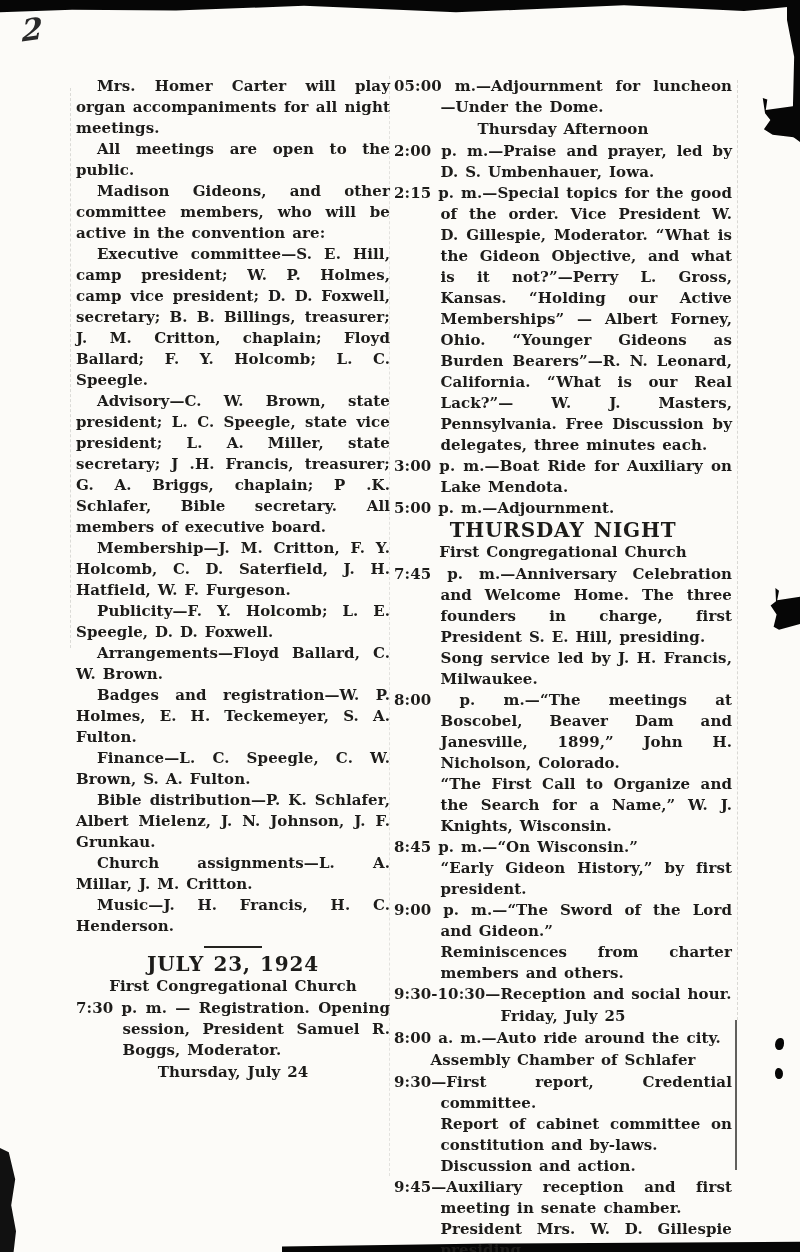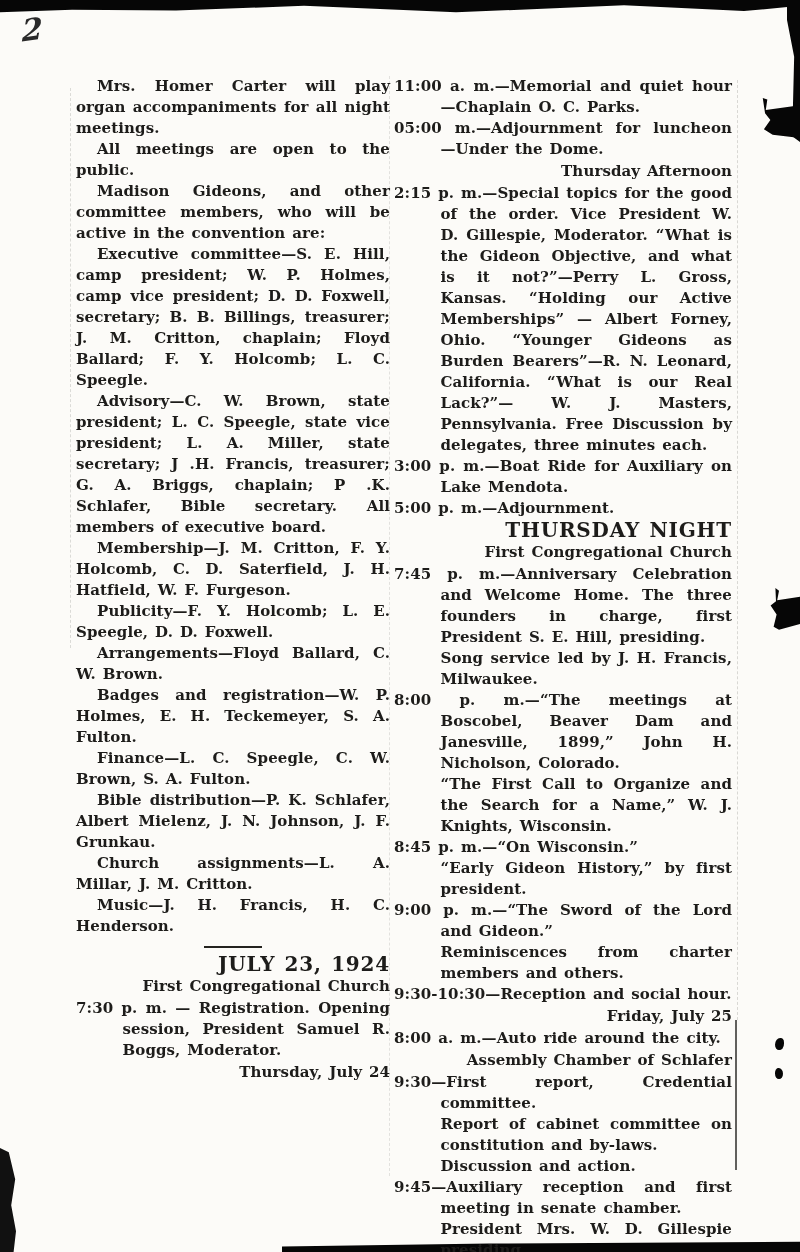--- a/index.html
+++ b/index.html
@@ -11,21 +11,21 @@
   }
   
   .col{position:absolute;top:76px;text-align:justify;
        font-size:15px;line-height:21px;letter-spacing:.1px;word-spacing:1.6px;}
   .col p{margin:0;font-weight:bold;}
   #left-col{left:76px;width:314px;}
   #right-col{left:394px;width:338px;}
   p.p{text-indent:1.4em;}
   p.item{padding-left:3.1em;text-indent:-3.1em;}
   p.sub{padding-left:3.1em;text-indent:0;}
-  p.h{text-align:right;font-weight:bold;text-indent:0;padding:0;margin:1px 0;}
+  p.h{text-align:center;font-weight:bold;text-indent:0;padding:0;margin:1px 0;}
   p.h.lg{font-size:20px;letter-spacing:.8px;}
   .bold{font-weight:bold;}
   .rule{width:58px;height:2px;background:#24231f;margin:9px auto 6px auto;}
   
   .hand-mark{
     position:absolute;left:22px;top:12px;
     font-size:30px;font-style:italic;font-weight:bold;color:#2a2a2a;
     transform:rotate(-8deg) skewX(-8deg);
   }
   
@@ -87,23 +87,23 @@
       <p class="p">Bible distribution—P. K. Schlafer, Albert Mielenz, J. N. Johnson, J. F. Grunkau.</p>
       <p class="p">Church assignments—L. A. Millar, J. M. Critton.</p>
       <p class="p">Music—J. H. Francis, H. C. Henderson.</p>
       <div class="rule"></div>
       <p class="h lg">JULY 23, 1924</p>
       <p class="h">First Congregational Church</p>
       <p class="item">7:30 p. m. — Registration. Opening session, President Samuel R. Boggs, Moderator.</p>
       <p class="h">Thursday, July 24</p>
     </div>
   <div class="col" id="right-col">
-      <p class="item bold">11:00 a. m.—Memorial and quiet hour —Chaplain O. C. Parks.</p>
       <p class="item bold">05:00 m.—Adjournment for luncheon —Under the Dome.</p>
       <p class="h">Thursday Afternoon</p>
+      <p class="item bold">2:00 p. m.—Praise and prayer, led by D. S. Umbenhauer, Iowa.</p>
       <p class="item">2:15 p. m.—Special topics for the good of the order. Vice President W. D. Gillespie, Moderator. “What is the Gideon Objective, and what is it not?”—Perry L. Gross, Kansas. “Holding our Active Memberships” — Albert Forney, Ohio. “Younger Gideons as Burden Bearers”—R. N. Leonard, California. “What is our Real Lack?”— W. J. Masters, Pennsylvania. Free Discussion by delegates, three minutes each.</p>
       <p class="item">3:00 p. m.—Boat Ride for Auxiliary on Lake Mendota.</p>
       <p class="item">5:00 p. m.—Adjournment.</p>
       <p class="h lg">THURSDAY NIGHT</p>
       <p class="h">First Congregational Church</p>
       <p class="item">7:45 p. m.—Anniversary Celebration and Welcome Home. The three founders in charge, first President S. E. Hill, presiding.</p>
       <p class="sub">Song service led by J. H. Francis, Milwaukee.</p>
       <p class="item">8:00 p. m.—“The meetings at Boscobel, Beaver Dam and Janesville, 1899,” John H. Nicholson, Colorado.</p>
       <p class="sub">“The First Call to Organize and the Search for a Name,” W. J. Knights, Wisconsin.</p>
       <p class="item">8:45 p. m.—“On Wisconsin.”</p>

